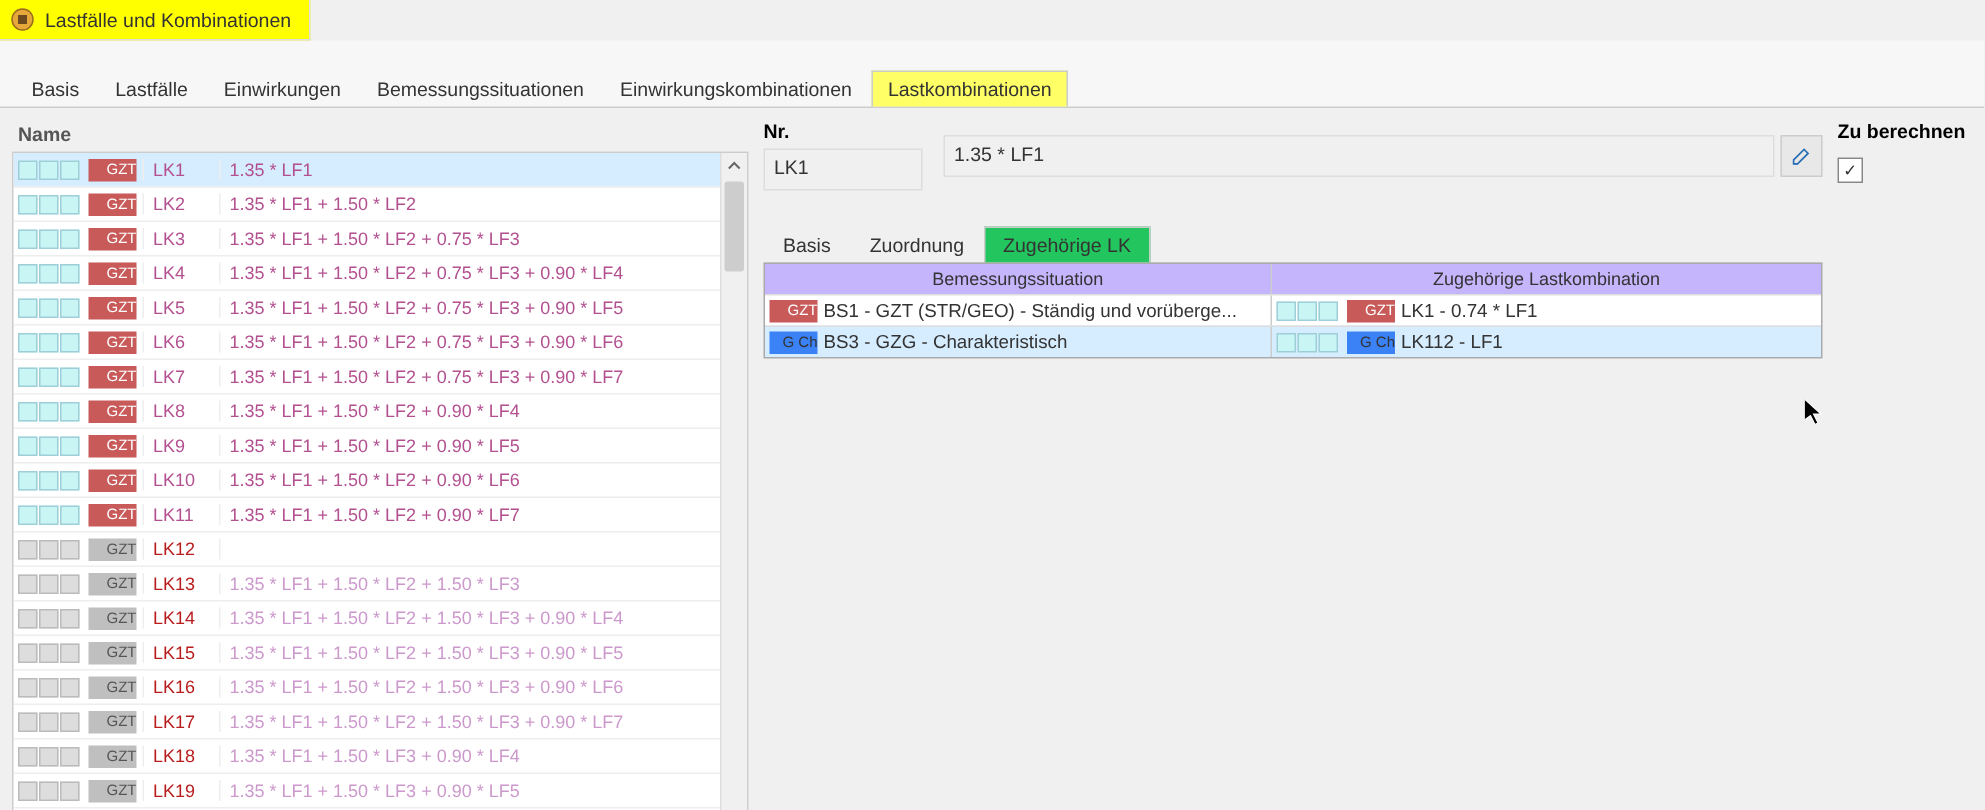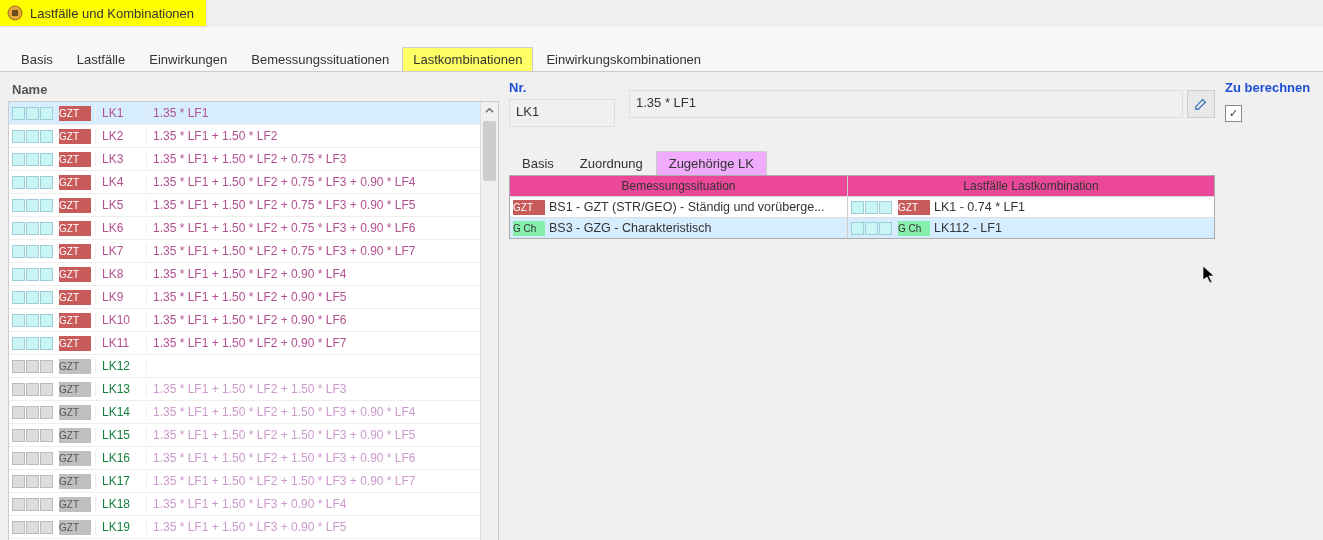--- a/index.html
+++ b/index.html
@@ -12,46 +12,46 @@
 .content{display:flex;padding:8px 8px 0 8px;gap:10px}
 .left-panel{width:491px;display:flex;flex-direction:column}
 .panel-header{font-weight:600;color:#555;padding:2px 4px 4px 4px}
 .list-box{border:1px solid #ccc;background:#fff;height:445px;position:relative;display:flex}
 .list-scroll{flex:1;overflow:hidden}
 .list-row{display:flex;align-items:center;height:22px;border-bottom:1px solid #eee;font-size:12px}
 .list-row.sel{background:#d6ecff}
 .indicator{display:flex;gap:0;padding:0 3px}
 .ind-box{width:11px;height:11px;border:1px solid #9ecfd8;background:#c9f5f5;margin-right:1px}
 .ind-box.grey{border-color:#bbb;background:#ddd}
-.badge{width:32px;height:15px;line-height:15px;text-align:left;font-size:10px;color:#fff;margin-left:2px}
+.badge{width:32px;height:15px;line-height:15px;text-align:right;font-size:10px;color:#fff;margin-left:2px}
 .badge.gzt-red{background:#c85a5a}
 .badge.gzt-grey{background:#bfbfbf;color:#555}
 .badge.lag{background:#2a7fd4}
-.badge.gch{background:#86efac;color:#333}
+.badge.gch{background:#3b82f6;color:#333}
 .lk-col{width:44px;padding-left:6px;color:#b35090;border-left:1px solid #eee;margin-left:4px;border-right:1px solid #eee}
-.lk-col.grey{color:#15803d}
+.lk-col.grey{color:#b91c1c}
 .formula{flex:1;padding-left:6px;color:#b35090;white-space:nowrap;overflow:hidden}
 .formula.grey{color:#cc99cc}
 .scrollbar{width:17px;background:#f0f0f0;display:flex;flex-direction:column;align-items:center;border-left:1px solid #ddd}
 .scroll-btn{width:17px;height:17px;display:flex;align-items:center;justify-content:center;color:#666;font-size:9px;cursor:pointer}
 .scroll-thumb{width:13px;flex:0 0 60px;background:#cdcdcd;margin-top:2px;border-radius:2px}
 .right-panel{flex:1;display:flex;gap:10px}
 .main-right{flex:1;display:flex;flex-direction:column}
 .field-row{display:flex;gap:14px}
 .field-block{display:flex;flex-direction:column}
-.field-label{font-weight:600;color:#1d4ed8;margin-bottom:4px}
+.field-label{font-weight:600;color:#000000;margin-bottom:4px}
 .input{background:#f0f0f0;border:1px solid #ddd;padding:4px 6px;height:18px;font-size:13px}
 .input.wide{flex:1}
 .name-wrap{display:flex;align-items:center;flex:1}
 .edit-btn{width:26px;height:26px;border:1px solid #ccc;background:#e8e8e8;display:flex;align-items:center;justify-content:center;margin-left:4px;cursor:pointer}
 .subtabstrip{display:flex;align-items:flex-end;margin-top:22px;border-bottom:1px solid #ccc;height:26px}
 .subtab{padding:4px 12px;border:1px solid transparent;border-bottom:none;cursor:pointer}
-.subtab.active{background:#f0abfc;border-color:#ccc}
+.subtab.active{background:#22c55e;border-color:#ccc}
 .grid{border:1px solid #aaa;margin-top:-1px}
-.grid-header{display:flex;background:#ec4899}
+.grid-header{display:flex;background:#c4b5fd}
 .gh{flex:1;text-align:center;padding:3px 0;border-right:1px solid #ccc;font-size:12px}
 .gh:last-child{border-right:none}
 .grid-row{display:flex;background:#fff;border-top:1px solid #ddd;height:20px;align-items:center;font-size:12.5px}
 .grid-row.sel{background:#d6ecff}
 .gc1{width:337px;display:flex;align-items:center;border-right:1px solid #ccc;height:100%}
 .gc2{flex:1;display:flex;align-items:center;height:100%}
 .gc-text{padding-left:4px;white-space:nowrap;overflow:hidden;text-overflow:ellipsis}
 .mini-ind{display:flex;gap:0;padding:0 3px}
 .mini-box{width:11px;height:11px;border:1px solid #9ecfd8;background:#c9f5f5;margin-right:1px}
 .calc-panel{width:90px}
@@ -72,22 +72,22 @@
   </span>
   <span>Lastfälle und Kombinationen</span>
 </div>
 <div class="top-space"></div>
 
 <div class="tabstrip" id="tabstrip">
     <div class="tab">Basis</div>
     <div class="tab">Lastfälle</div>
     <div class="tab">Einwirkungen</div>
     <div class="tab">Bemessungssituationen</div>
+    <div class="tab">Einwirkungskombinationen</div>
     <div class="tab active">Lastkombinationen</div>
-    <div class="tab">Einwirkungskombinationen</div>
   </div>
 
 <div class="content">
   <div class="left-panel">
     <div class="panel-header">Name</div>
     <div class="list-box">
       <div class="list-scroll" id="listScroll">
           <div class="list-row sel">
             <div class="indicator">
               <div class="ind-box"></div>
@@ -311,21 +311,21 @@
 
       <div class="subtabstrip" id="subtabstrip">
           <div class="subtab">Basis</div>
           <div class="subtab">Zuordnung</div>
           <div class="subtab active">Zugehörige LK</div>
         </div>
 
       <div class="grid">
         <div class="grid-header">
           <div class="gh" style="width:337px;flex:none">Bemessungssituation</div>
-          <div class="gh">Lastfälle Lastkombination</div>
+          <div class="gh">Zugehörige Lastkombination</div>
         </div>
         <div id="gridBody">
             <div class="grid-row">
               <div class="gc1">
                 <div class="badge gzt-red" style="margin-left: 3px;">GZT</div>
                 <div class="gc-text">BS1 - GZT (STR/GEO) - Ständig und vorüberge...</div>
               </div>
               <div class="gc2">
                 <div class="mini-ind">
                   <div class="mini-box"></div>

